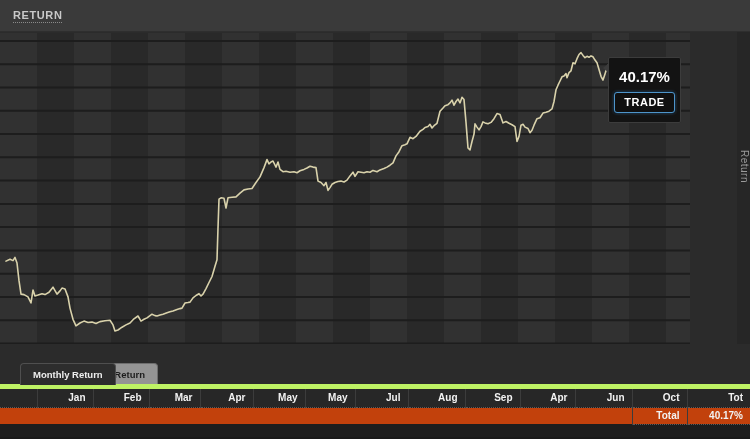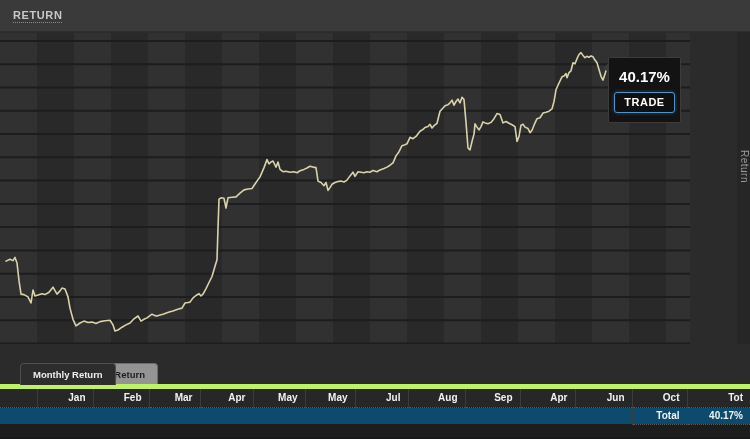--- a/index.html
+++ b/index.html
@@ -49,21 +49,21 @@
                 background:#1d1d1d; border-top:5px solid #bef264; }
   table { border-collapse:collapse; table-layout:fixed; width:750px; }
   th, td { font-size:10px; font-weight:bold; height:18px; padding:0 7px 0 2px;
            text-align:right; white-space:nowrap; overflow:hidden; }
   thead th { color:#f2f2f2; background:#272727; border-left:1px solid #3c3c3c;
              border-bottom:1px dotted #5a5a5a; }
   thead th:first-child { border-left:none; }
   tbody td { color:#e6e6e6; border-left:1px solid #3c3c3c; border-bottom:1px dotted #5a5a5a; }
   tbody td:first-child { border-left:none; text-align:center; padding:0 2px; }
   td.neg { color:#c0403c; }
-  tr.total-row td { border-left:none; border-bottom:none; background:#0c4a6e; height:17px; }
+  tr.total-row td { border-left:none; border-bottom:none; background:#c2410c; height:17px; }
   tr.total-row td.framed { border-left:1px solid #3c3c3c; border-bottom:1px dotted #5a5a5a; color:#f2f2f2; }
   .bottom-strip { position:absolute; left:0; top:437px; width:750px; height:2px; background:#191919; }
 </style>
 </head>
 <body>
 
 <div class="app">
 
   <div class="panel-header">
     <span class="panel-title">RETURN</span>

